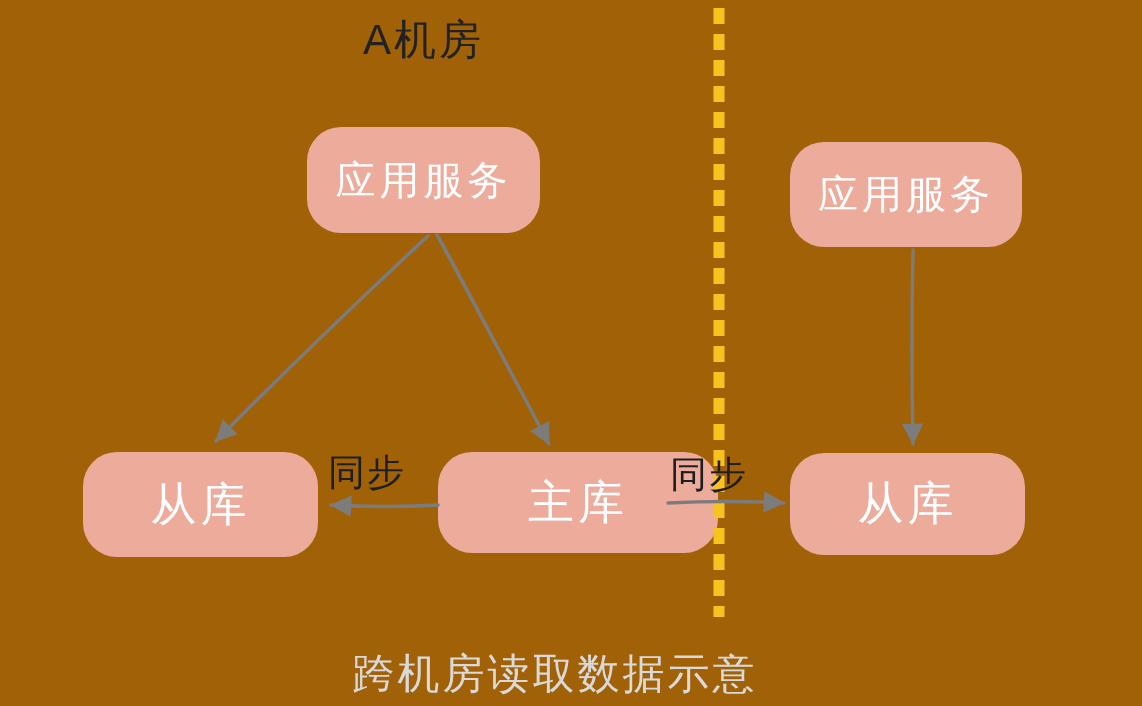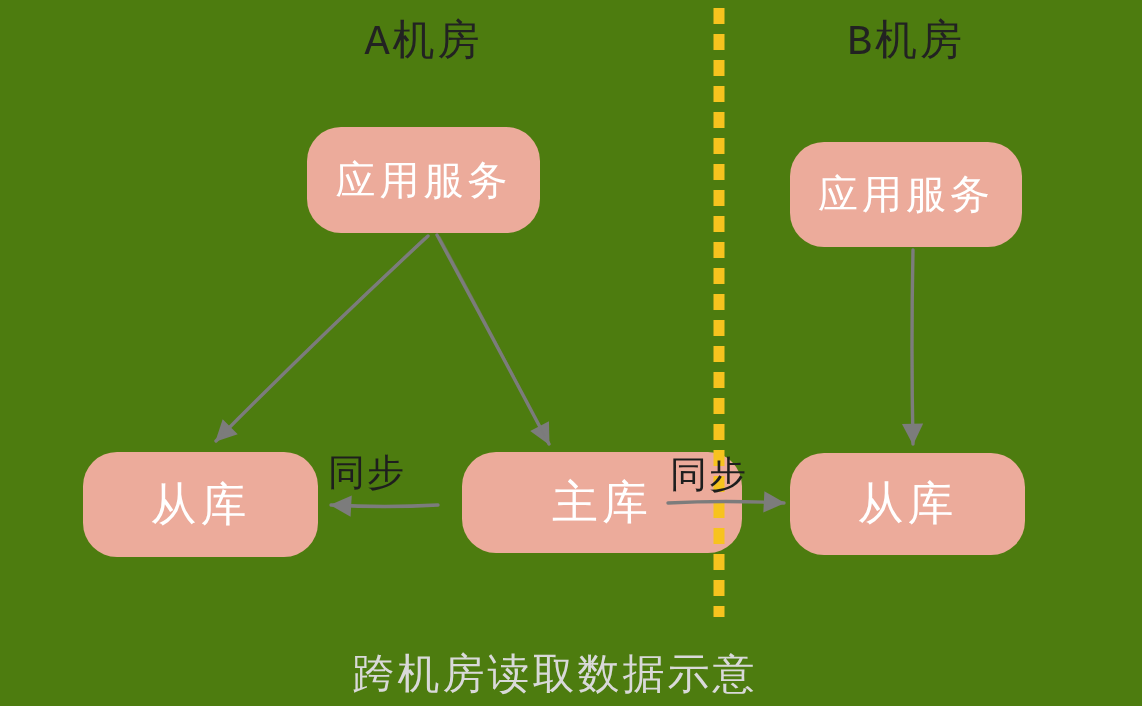--- a/index.html
+++ b/index.html
@@ -1,38 +1,38 @@
 <!DOCTYPE html>
 <html><head>
 <meta charset="utf-8">
 <style>
   html, body { margin: 0; padding: 0; background: #ffffff; }
   #canvas {
     position: relative;
     width: 1142px;
     height: 706px;
-    background: #4d7c0f;
+    background: #a16207;
     overflow: hidden;
-    font-family: Liberation Mono, monospace;
+    font-family: Liberation Sans, sans-serif;
   }
   .node {
     position: absolute;
     background: #ECAB9B;
     border-radius: 34px;
     display: flex;
     align-items: center;
     justify-content: center;
     color: #ffffff;
     z-index: 1;
   }
   .node .node-label { letter-spacing: 4px; }
   #node-app-a   { left: 307px; top: 127px; width: 233px; height: 106px; font-size: 40px; }
   #node-app-b   { left: 790px; top: 142px; width: 232px; height: 105px; font-size: 40px; }
   #node-slave-a { left:  83px; top: 452px; width: 235px; height: 105px; font-size: 46px; }
-  #node-master  { left: 462px; top: 452px; width: 280px; height: 101px; font-size: 46px; }
+  #node-master  { left: 438px; top: 452px; width: 280px; height: 101px; font-size: 46px; }
   #node-slave-b { left: 790px; top: 453px; width: 235px; height: 102px; font-size: 46px; }
 
   .zone-title {
     position: absolute;
     top: 12px;
     color: #222222;
     font-size: 42px;
     font-weight: 500;
     text-align: center;
     z-index: 3;
@@ -71,21 +71,20 @@
     z-index: 2;
     pointer-events: none;
   }
 </style>
 </head>
 <body>
 
 <div id="canvas">
 
   <div class="zone-title" id="title-a">A机房</div>
-  <div class="zone-title" id="title-b">B机房</div>
 
   <div class="node" id="node-app-a">
     <span class="node-label">应用服务</span>
   </div>
   <div class="node" id="node-app-b">
     <span class="node-label">应用服务</span>
   </div>
   <div class="node" id="node-slave-a">
     <span class="node-label">从库</span>
   </div>

